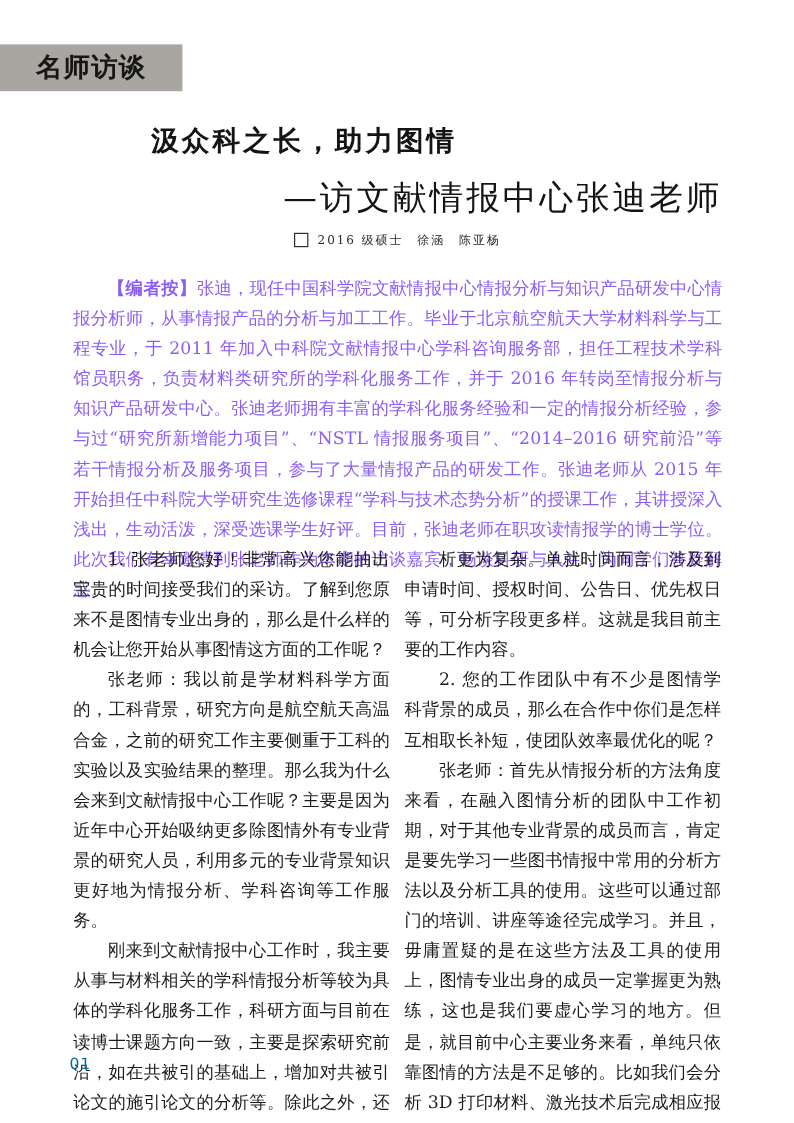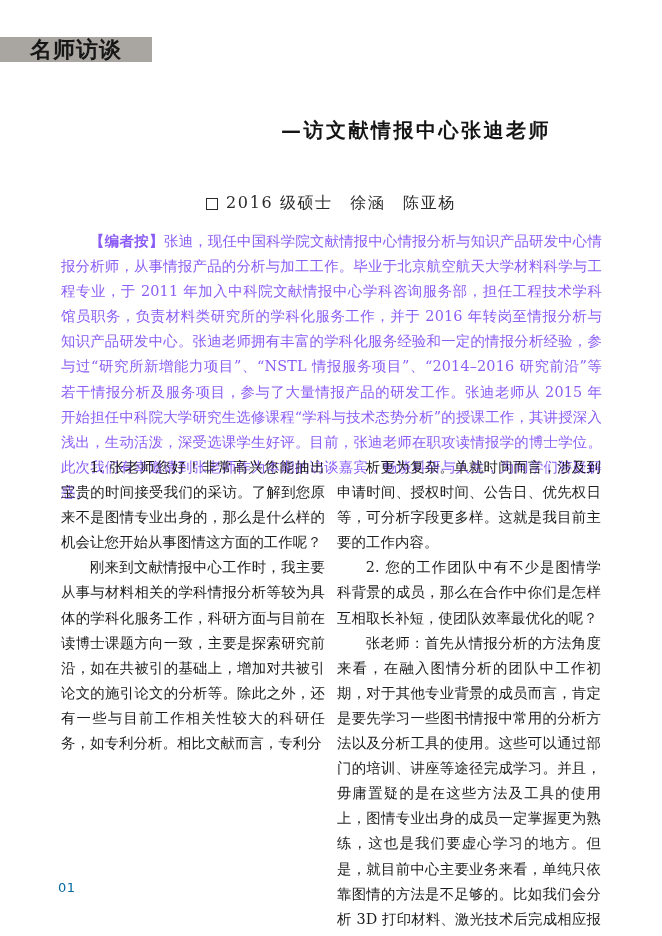--- a/index.html
+++ b/index.html
@@ -15,21 +15,21 @@
     color: #1a1a1a;
     overflow: hidden;
   }
 
   
   .banner {
     position: absolute;
     left: 0;
     top: 37px;
     width: 152px;
-    height: 25px;
+    height: 39px;
     background: #a9a6a1;
     display: flex;
     align-items: center;
     justify-content: center;
   }
   .banner-label {
     font-family: "DejaVu Sans", "Liberation Sans", sans-serif;
     font-weight: bold;
     font-size: 22px;
     letter-spacing: 1px;
@@ -49,25 +49,25 @@
     font-weight: bold;
     font-size: 23px;
     letter-spacing: 2.5px;
     color: #141414;
     text-align: left;
     padding-left: 66px;
     line-height: 1.25;
   }
   .title-line2 {
     font-family: "DejaVu Serif", "Liberation Serif", serif;
-    font-weight: bold;
-    font-size: 20px;
+    font-weight: normal;
+    font-size: 28px;
     letter-spacing: 2.5px;
     color: #141414;
-    text-align: center;
+    text-align: right;
     padding-left: 170px;
     margin-top: 14px;
     line-height: 1.25;
   }
 
   
   .byline {
     position: absolute;
     left: 0;
     top: 193px;
@@ -78,21 +78,21 @@
     gap: 8px;
   }
   .byline-mark {
     width: 10px;
     height: 10px;
     border: 1.4px solid #2b2b2b;
     display: inline-block;
   }
   .byline-text {
     font-family: "DejaVu Serif", "Liberation Serif", serif;
-    font-size: 16px;
+    font-size: 10px;
     letter-spacing: 1.6px;
     color: #2b2b2b;
   }
 
   
   .editor-note {
     position: absolute;
     left: 61px;
     top: 228px;
     width: 541px;
@@ -145,35 +145,37 @@
   }
 </style>
 </head>
 <body>
 
 <div class="banner">
   <span class="banner-label">名师访谈</span>
 </div>
 
 <div class="title-block">
+  <div class="title-line1">汲众科之长，助力图情</div>
   <div class="title-line2">—访文献情报中心张迪老师</div>
 </div>
 
 <div class="byline">
   <span class="byline-mark"></span>
   <span class="byline-text">2016 级硕士　徐涵　陈亚杨</span>
 </div>
 
 <div class="editor-note">
   <span class="lead">【编者按】</span><span>张迪，现任中国科学院文献情报中心情报分析与知识产品研发中心情报分析师，从事情报产品的分析与加工工作。毕业于北京航空航天大学材料科学与工程专业，于 2011 年加入中科院文献情报中心学科咨询服务部，担任工程技术学科馆员职务，负责材料类研究所的学科化服务工作，并于 2016 年转岗至情报分析与知识产品研发中心。张迪老师拥有丰富的学科化服务经验和一定的情报分析经验，参与过“研究所新增能力项目”、“NSTL 情报服务项目”、“2014–2016 研究前沿”等若干情报分析及服务项目，参与了大量情报产品的研发工作。张迪老师从 2015 年开始担任中科院大学研究生选修课程“学科与技术态势分析”的授课工作，其讲授深入浅出，生动活泼，深受选课学生好评。目前，张迪老师在职攻读情报学的博士学位。此次我们有幸邀请到张老师作为本期的访谈嘉宾，畅谈科研与人生，为同学们答疑解惑。</span>
 </div>
 
 <div class="columns">
   <div class="col">
     <p>1. 张老师您好！非常高兴您能抽出宝贵的时间接受我们的采访。了解到您原来不是图情专业出身的，那么是什么样的机会让您开始从事图情这方面的工作呢？</p>
+    <p>张老师：我以前是学材料科学方面的，工科背景，研究方向是航空航天高温合金，之前的研究工作主要侧重于工科的实验以及实验结果的整理。那么我为什么会来到文献情报中心工作呢？主要是因为近年中心开始吸纳更多除图情外有专业背景的研究人员，利用多元的专业背景知识更好地为情报分析、学科咨询等工作服务。</p>
     <p>刚来到文献情报中心工作时，我主要从事与材料相关的学科情报分析等较为具体的学科化服务工作，科研方面与目前在读博士课题方向一致，主要是探索研究前沿，如在共被引的基础上，增加对共被引论文的施引论文的分析等。除此之外，还有一些与目前工作相关性较大的科研任务，如专利分析。相比文献而言，专利分</p>
   </div>
   <div class="col">
     <p>析更为复杂。单就时间而言，涉及到申请时间、授权时间、公告日、优先权日等，可分析字段更多样。这就是我目前主要的工作内容。</p>
     <p>2. 您的工作团队中有不少是图情学科背景的成员，那么在合作中你们是怎样互相取长补短，使团队效率最优化的呢？</p>
     <p>张老师：首先从情报分析的方法角度来看，在融入图情分析的团队中工作初期，对于其他专业背景的成员而言，肯定是要先学习一些图书情报中常用的分析方法以及分析工具的使用。这些可以通过部门的培训、讲座等途径完成学习。并且，毋庸置疑的是在这些方法及工具的使用上，图情专业出身的成员一定掌握更为熟练，这也是我们要虚心学习的地方。但是，就目前中心主要业务来看，单纯只依靠图情的方法是不足够的。比如我们会分析 3D 打印材料、激光技术后完成相应报告，若团队中没有此类专业背景的成员，有时会在</p>
   </div>
 </div>
 
 <div class="page-number">01</div>

